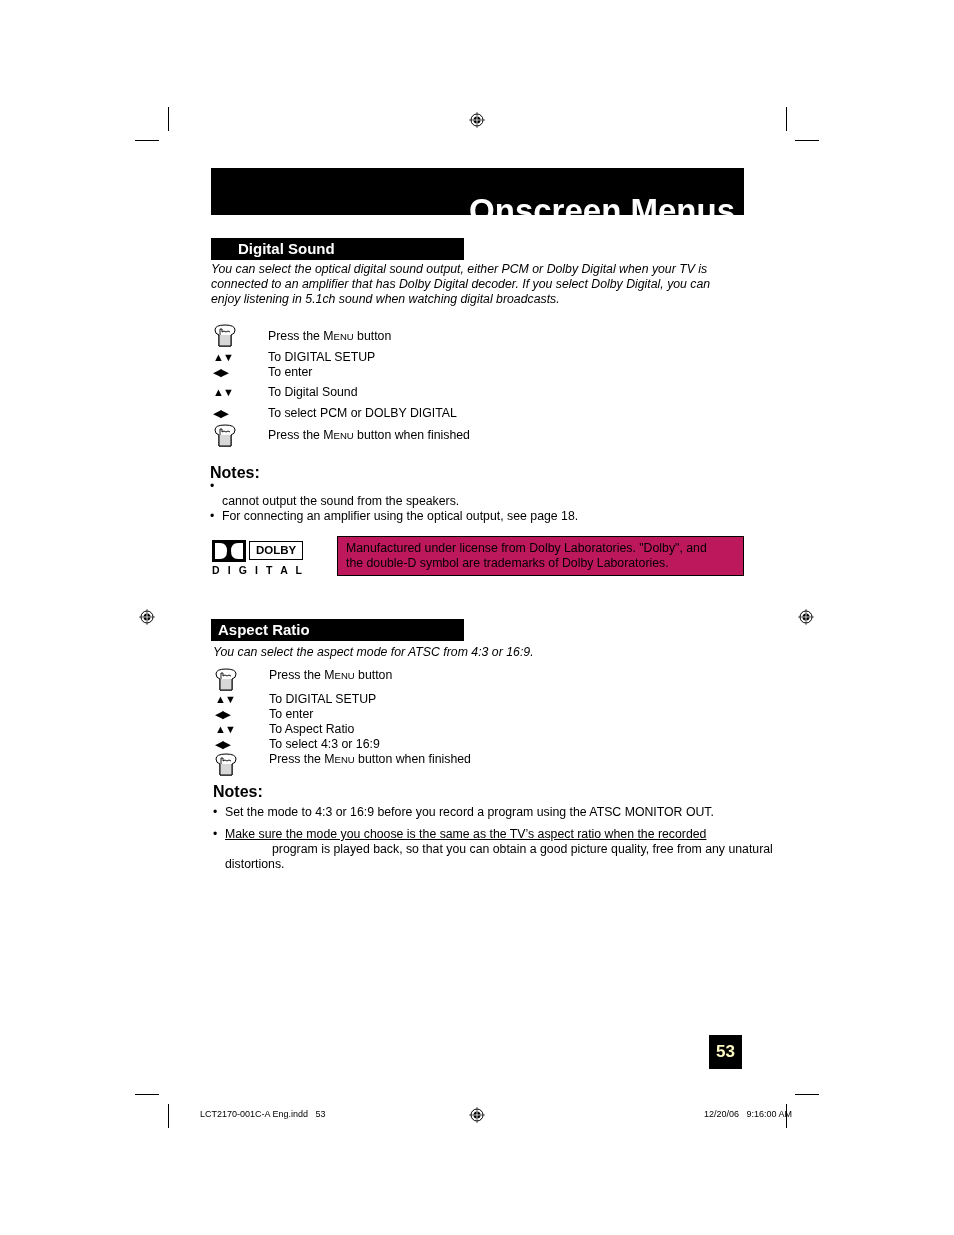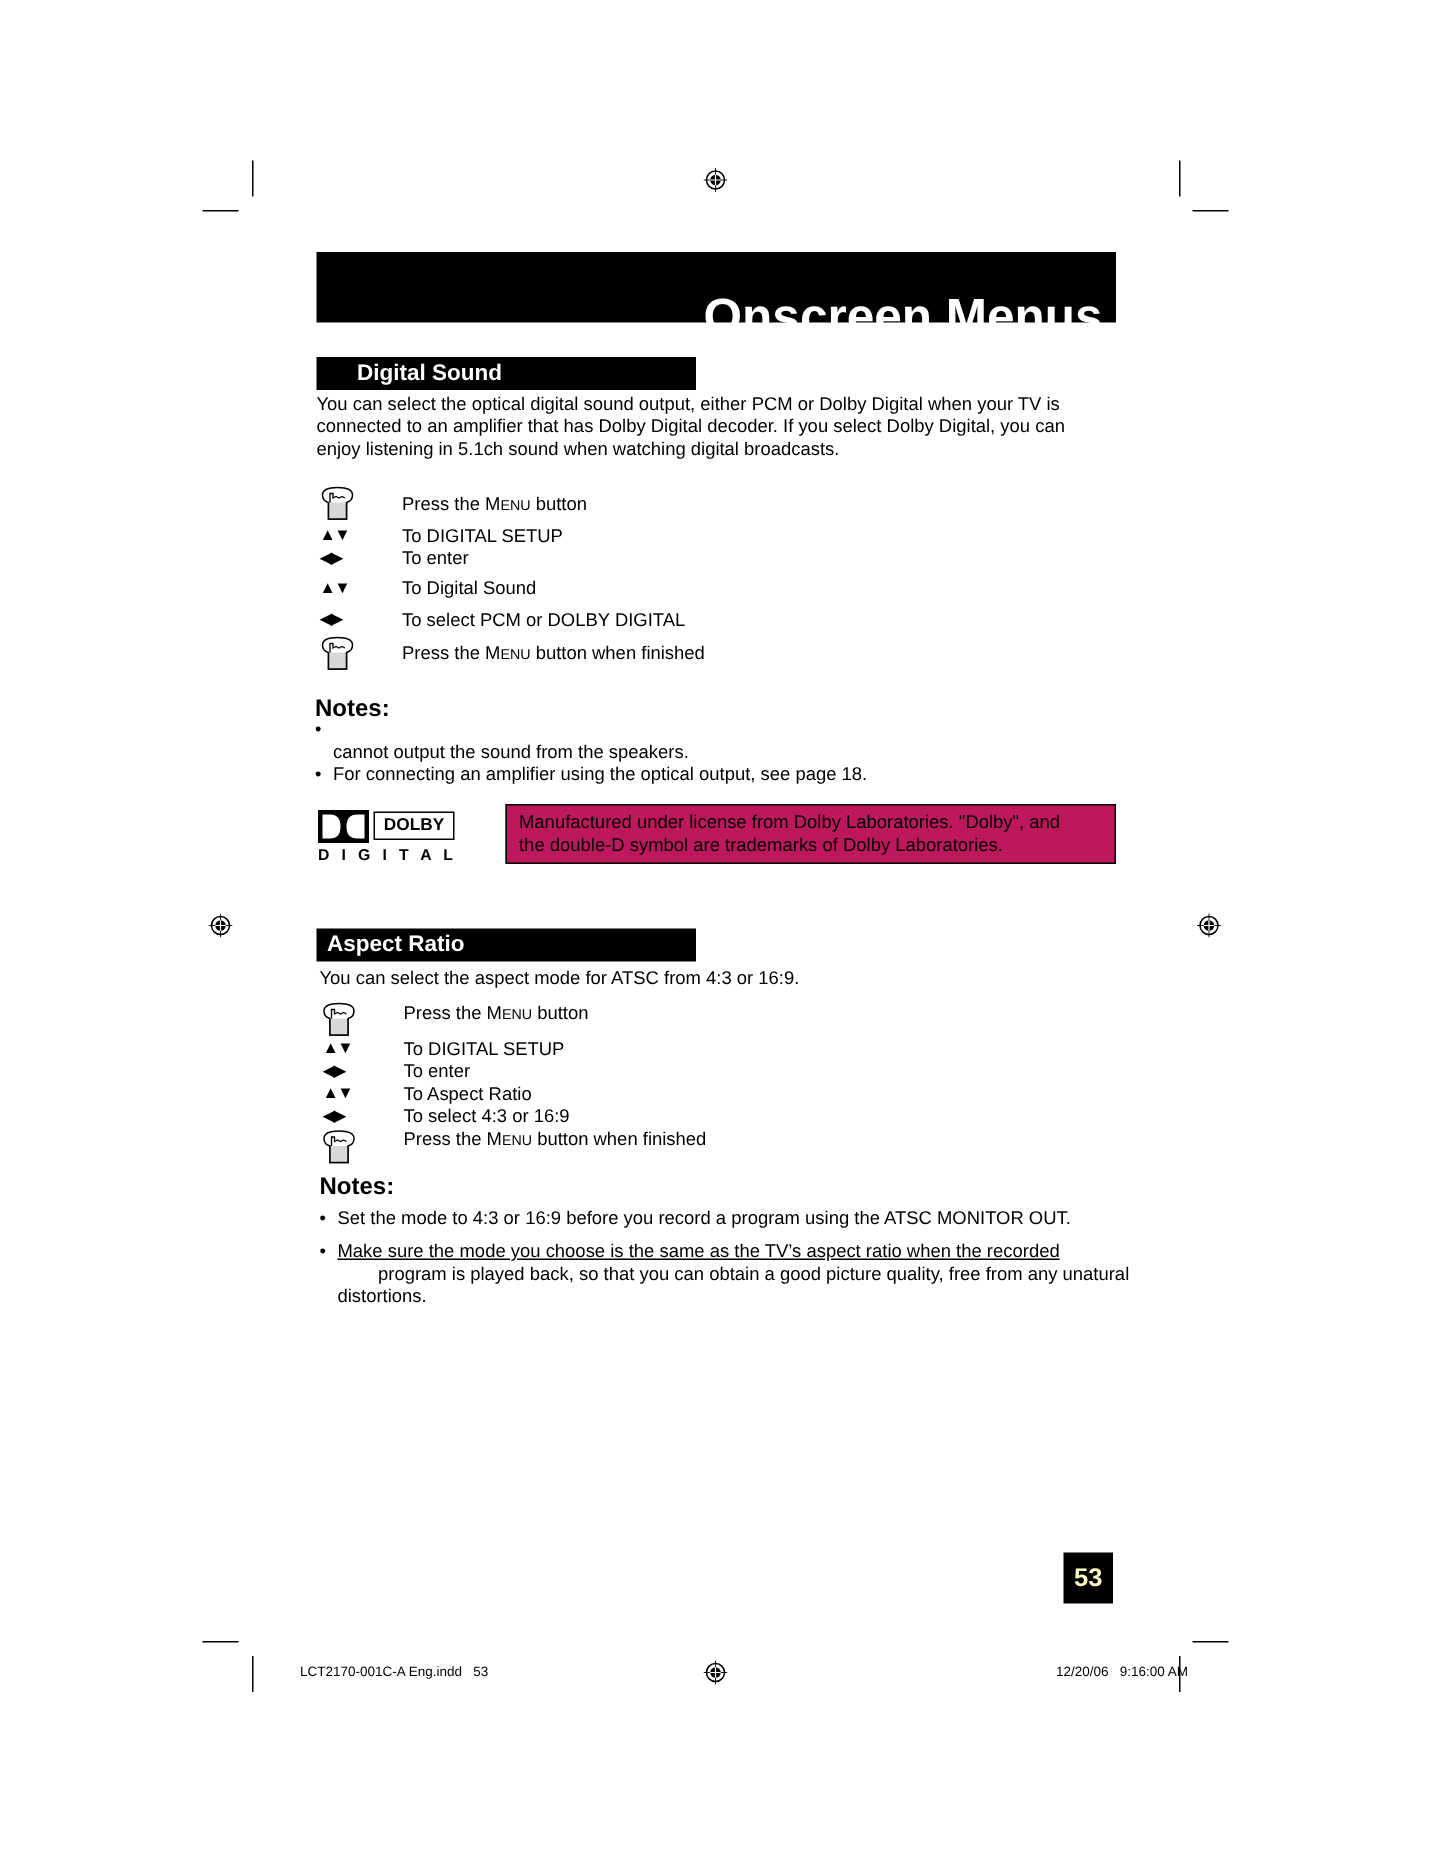--- a/index.html
+++ b/index.html
@@ -7,21 +7,21 @@
            font-family: "Liberation Sans", sans-serif; color: #000; }
     .abs { position: absolute; }
     .crop-v { position: absolute; width: 1px; background: #000; }
     .crop-h { position: absolute; height: 1px; background: #000; }
     .reg { position: absolute; width: 16px; height: 16px; }
     .title-bar { left: 211px; top: 168px; width: 533px; height: 47px; background: #000; }
     .title-bar span { position: absolute; right: 9px; top: 4px; color: #fff; font-weight: bold;
                       font-size: 33px; letter-spacing: 0px; margin-top: 20px; }
     .sec-head { background: #000; color: #fff; font-weight: bold; font-size: 15px;
                 width: 253px; height: 22px; line-height: 22px; padding-left: 7px; box-sizing: border-box; }
-    .para { font-size: 12.3px; line-height: 15px; }
+    .para { font-size: 12.3px; line-height: 15px; font-style: italic; }
     .step-row { position: absolute; font-size: 12.3px; line-height: 15px; }
     .step-icon { position: absolute; }
     .step-text { position: absolute; white-space: nowrap; }
     .sc { font-size: 9.5px; }
     .arrows { font-size: 11px; letter-spacing: -1px; }
     .notes-h { font-weight: bold; font-size: 16px; }
     .note { font-size: 12.3px; line-height: 15px; position: absolute; }
     .note .b { position: absolute; left: 0; }
     .note .t { position: absolute; }
     .dolby-box { left: 337px; top: 536px; width: 407px; height: 40px; background: #be185d;
@@ -183,20 +183,20 @@
 
 <div class="abs notes-h" style="left:213px;top:783px;">Notes:</div>
 
 <div class="note" style="left:213px;top:805px;width:540px;height:15px;">
   <span class="b">•</span>
   <span class="t" style="left:12px;top:0;white-space:nowrap;">Set the mode to 4:3 or 16:9 before you record a program using the ATSC MONITOR OUT.</span>
 </div>
 <div class="note" style="left:213px;top:827px;width:540px;height:45px;">
   <span class="b">•</span>
   <span class="t" style="left:12px;top:0;white-space:nowrap;text-decoration:underline;">Make sure the mode you choose is the same as the TV’s aspect ratio when the recorded</span>
-  <span class="t" style="left:4px;top:15px;white-space:nowrap;padding-left:35px;">program is played back, so that you can obtain a good picture quality, free from any unatural</span>
+  <span class="t" style="left:24px;top:15px;white-space:nowrap;padding-left:35px;">program is played back, so that you can obtain a good picture quality, free from any unatural</span>
   <span class="t" style="left:12px;top:30px;white-space:nowrap;">distortions.</span>
 </div>
 
 <div class="abs pagenum">53</div>
 
 <div class="abs footer" style="left:184px;top:1109px;white-space:pre;">LCT2170-001C-A Eng.indd   53</div>
 <div class="abs footer" style="left:688px;top:1109px;white-space:pre;">12/20/06   9:16:00 AM</div>
 
 </body></html>

